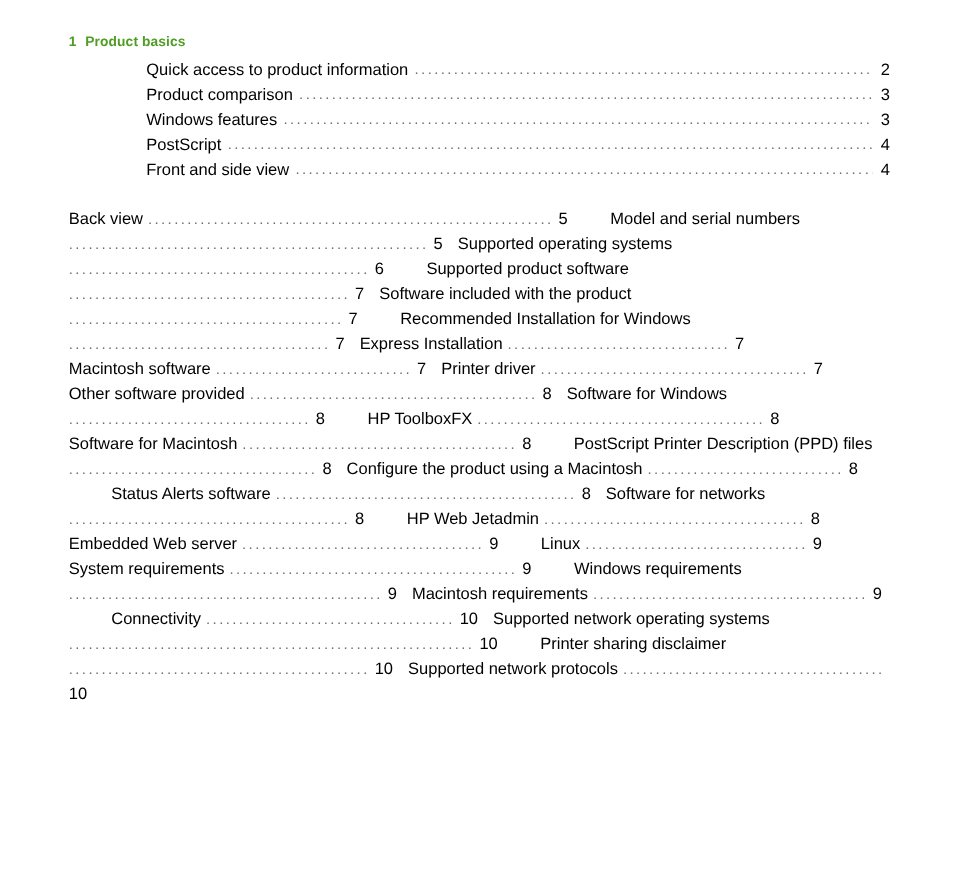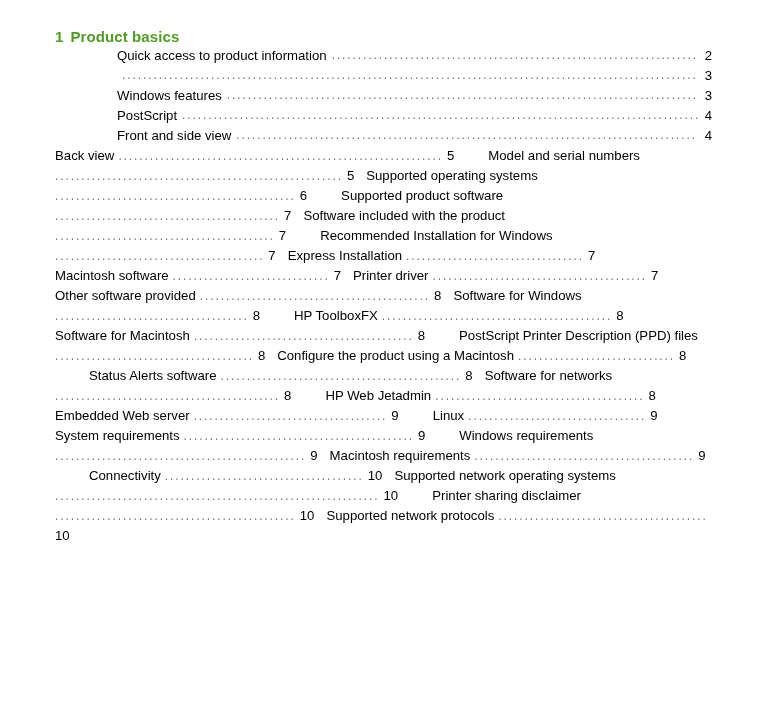--- a/index.html
+++ b/index.html
@@ -23,21 +23,21 @@
     height: 702px;
     background: #ffffff;
     box-sizing: border-box;
   }
 
   
   .chapter-heading {
     position: absolute;
     left: 55px;
     top: 28px;
-    font-size: 15px;
+    font-size: 11px;
     font-weight: bold;
     color: #4f9d22;
     letter-spacing: 0.1px;
     white-space: nowrap;
   }
   .chapter-heading .chapter-num {
     margin-right: 7px;
   }
 
   
@@ -79,20 +79,21 @@
   .toc-top-entry .entry-page {
     flex: 0 0 auto;
     text-align: right;
     min-width: 10px;
   }
 
   
   .toc-flow {
     display: block;
     width: 657px;
+    margin-top: 19px;
   }
   .toc-flow .ttl {
     white-space: nowrap;
   }
   .toc-flow .dots {
     color: #6f6f6f;
     font-size: 12px;
     letter-spacing: 1.9px;
   }
   .toc-flow .pg {
@@ -112,20 +113,21 @@
   </div>
 
   <div class="toc-body">
     <div id="top-block">
         <div class="toc-top-entry">
           <span class="entry-title">Quick access to product information</span>
           <span class="leader">........................................................................................................................................................................................................</span>
           <span class="entry-page">2</span>
         </div>
         <div class="toc-top-entry">
+          <span class="entry-title">Product comparison</span>
           <span class="leader">........................................................................................................................................................................................................</span>
           <span class="entry-page">3</span>
         </div>
         <div class="toc-top-entry">
           <span class="entry-title">Windows features</span>
           <span class="leader">........................................................................................................................................................................................................</span>
           <span class="entry-page">3</span>
         </div>
         <div class="toc-top-entry">
           <span class="entry-title">PostScript</span>

